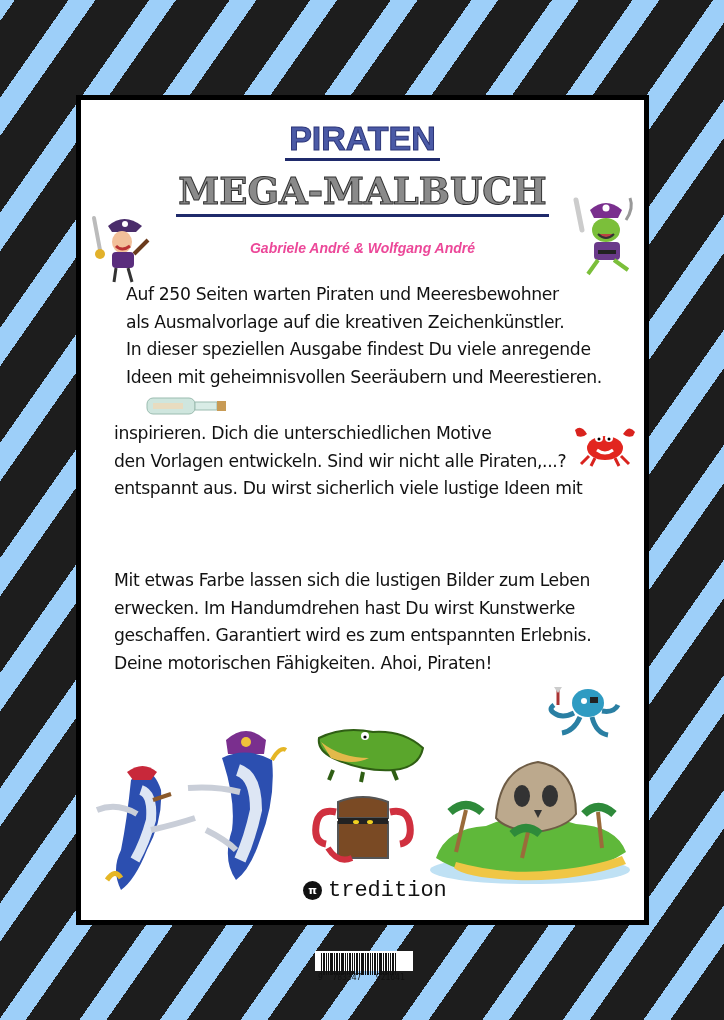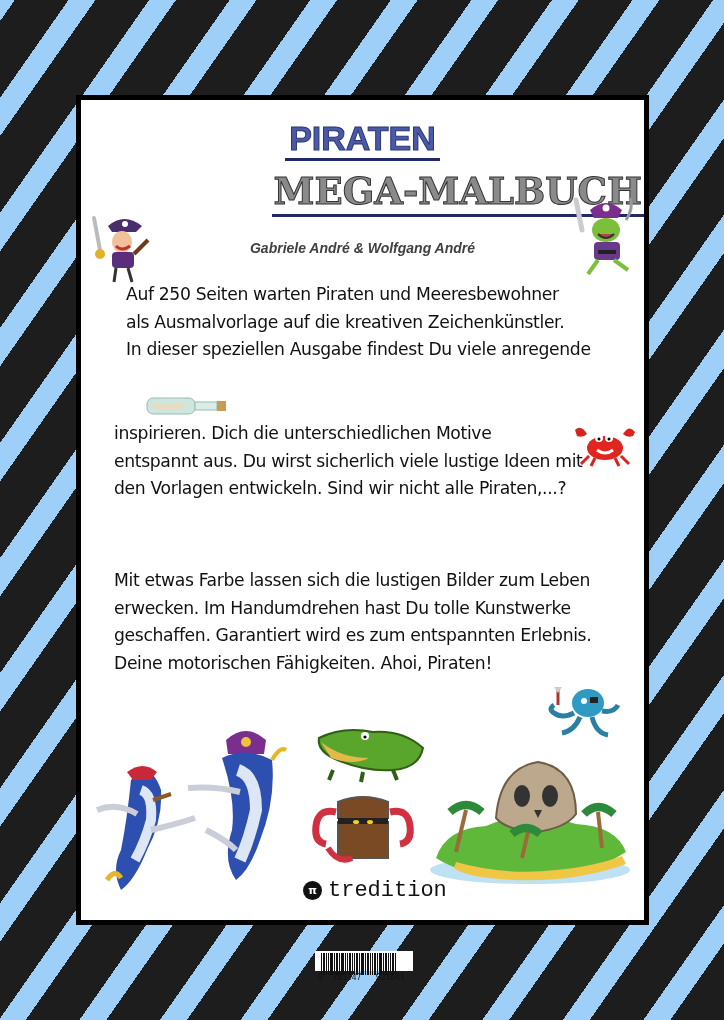--- a/index.html
+++ b/index.html
@@ -17,29 +17,29 @@
     .title1 {
       position: absolute; left: 0; right: 0; top: 18px; text-align: center;
       font-family: Liberation Sans, sans-serif; font-weight: bold; font-size: 34px;
       color: #4b5aa6; letter-spacing: 0px;
     }
     .title1 span {
       display: inline-block; border-bottom: 3px solid #1f2a6b; padding: 0 4px 0 4px; line-height: 40px;
       -webkit-text-stroke: 1px #2b3478;
     }
     .title2 {
-      position: absolute; left: 0; right: 0; top: 68px; text-align: right;
+      position: absolute; left: 0; right: 0; top: 68px; text-align: center;
       font-family: "DejaVu Serif", serif; font-weight: bold; font-size: 37px;
       color: #8a8a8a; -webkit-text-stroke: 1px #333;
     }
     .title2 span { display: inline-block; border-bottom: 3px solid #1f2a6b; line-height: 46px; padding: 0 2px; }
     .authors {
       position: absolute; left: 0; right: 0; top: 140px; text-align: center;
       font-family: "Liberation Sans", sans-serif; font-weight: bold; font-style: italic;
-      font-size: 14px; color: #404040;
+      font-size: 14px; color: #ec4899;
     }
     .para {
       position: absolute; left: 33px; width: 520px;
       font-family: "DejaVu Sans", sans-serif; font-size: 17.2px; line-height: 27.5px;
       color: #111; letter-spacing: -0.35px; white-space: nowrap;
     }
     .para div { height: 27.5px; }
     .p1 { top: 181px; margin-left: 12px; }
     .p2 { top: 320px; }
     .p3 { top: 467px; }
@@ -94,50 +94,51 @@
     <rect x="26" y="52" width="26" height="18" rx="4" fill="#6a3a8a"></rect>
     <rect x="30" y="60" width="18" height="4" fill="#222"></rect>
     <path d="M30 70 L20 84 M46 70 L60 80" stroke="#7bbf3a" stroke-width="4"></path>
     <path d="M58 30 Q66 18 62 8" stroke="#999" stroke-width="3" fill="none"></path>
   </svg>
 
   <div class="para p1">
     <div>Auf 250 Seiten warten Piraten und Meeresbewohner</div>
     <div>als Ausmalvorlage auf die kreativen Zeichenkünstler.</div>
     <div>In dieser speziellen Ausgabe findest Du viele anregende</div>
+    <div>Ideen mit geheimnisvollen Seeräubern und Meerestieren.</div>
   </div>
 
   <svg class="art" style="left:64px;top:295px" width="85" height="22" viewBox="0 0 85 22">
     <rect x="2" y="3" width="48" height="16" rx="6" fill="#cfe6de" stroke="#9bbcb0"></rect>
     <rect x="8" y="8" width="30" height="6" fill="#e8dcc0"></rect>
     <rect x="50" y="7" width="22" height="8" fill="#d9ece6" stroke="#9bbcb0"></rect>
     <rect x="72" y="6" width="9" height="10" fill="#c89b55"></rect>
   </svg>
 
   <div class="para p2">
     <div>inspirieren. Dich die unterschiedlichen Motive</div>
+    <div>den Vorlagen entwickeln. Sind wir nicht alle Piraten,...?</div>
     <div>entspannt aus. Du wirst sicherlich viele lustige Ideen mit</div>
-    <div>den Vorlagen entwickeln. Sind wir nicht alle Piraten,...?</div>
   </div>
 
   <svg class="art" style="left:490px;top:322px" width="68" height="46" viewBox="0 0 68 46">
     <path d="M4 8 Q10 2 16 12 Q12 16 6 14 Z" fill="#d9231e"></path>
     <path d="M64 10 Q58 2 52 12 Q56 16 62 14 Z" fill="#d9231e"></path>
     <ellipse cx="34" cy="26" rx="18" ry="12" fill="#e2261f"></ellipse>
     <circle cx="28" cy="16" r="4" fill="#fff"></circle>
       <circle cx="38" cy="16" r="4" fill="#fff"></circle>
     <circle cx="28" cy="17" r="1.5" fill="#000"></circle>
       <circle cx="38" cy="17" r="1.5" fill="#000"></circle>
     <path d="M26 28 Q34 34 42 28" stroke="#fff" stroke-width="3" fill="none"></path>
     <path d="M18 34 L10 42 M50 34 L58 42 M24 36 L20 44 M44 36 L48 44" stroke="#d9231e" stroke-width="3"></path>
   </svg>
 
   <div class="para p3">
     <div>Mit etwas Farbe lassen sich die lustigen Bilder zum Leben</div>
-    <div>erwecken. Im Handumdrehen hast Du tolle Kunstwerke</div>
+    <div>erwecken. Im Handumdrehen hast Du wirst Kunstwerke</div>
     <div>geschaffen. Garantiert wird es zum entspannten Erlebnis.</div>
     <div>Deine motorischen Fähigkeiten. Ahoi, Piraten!</div>
   </div>
 
   <svg class="art" style="left:463px;top:583px" width="80" height="62" viewBox="0 0 80 62">
     <ellipse cx="44" cy="20" rx="16" ry="14" fill="#2f9bc2"></ellipse>
     <circle cx="40" cy="18" r="3" fill="#fff"></circle>
       <rect x="46" y="14" width="8" height="6" fill="#222"></rect>
     <path d="M30 30 Q18 36 10 30 Q4 26 10 22" stroke="#2a7fa3" stroke-width="5" fill="none"></path>
     <path d="M36 34 Q30 48 18 50" stroke="#2a7fa3" stroke-width="5" fill="none"></path>

